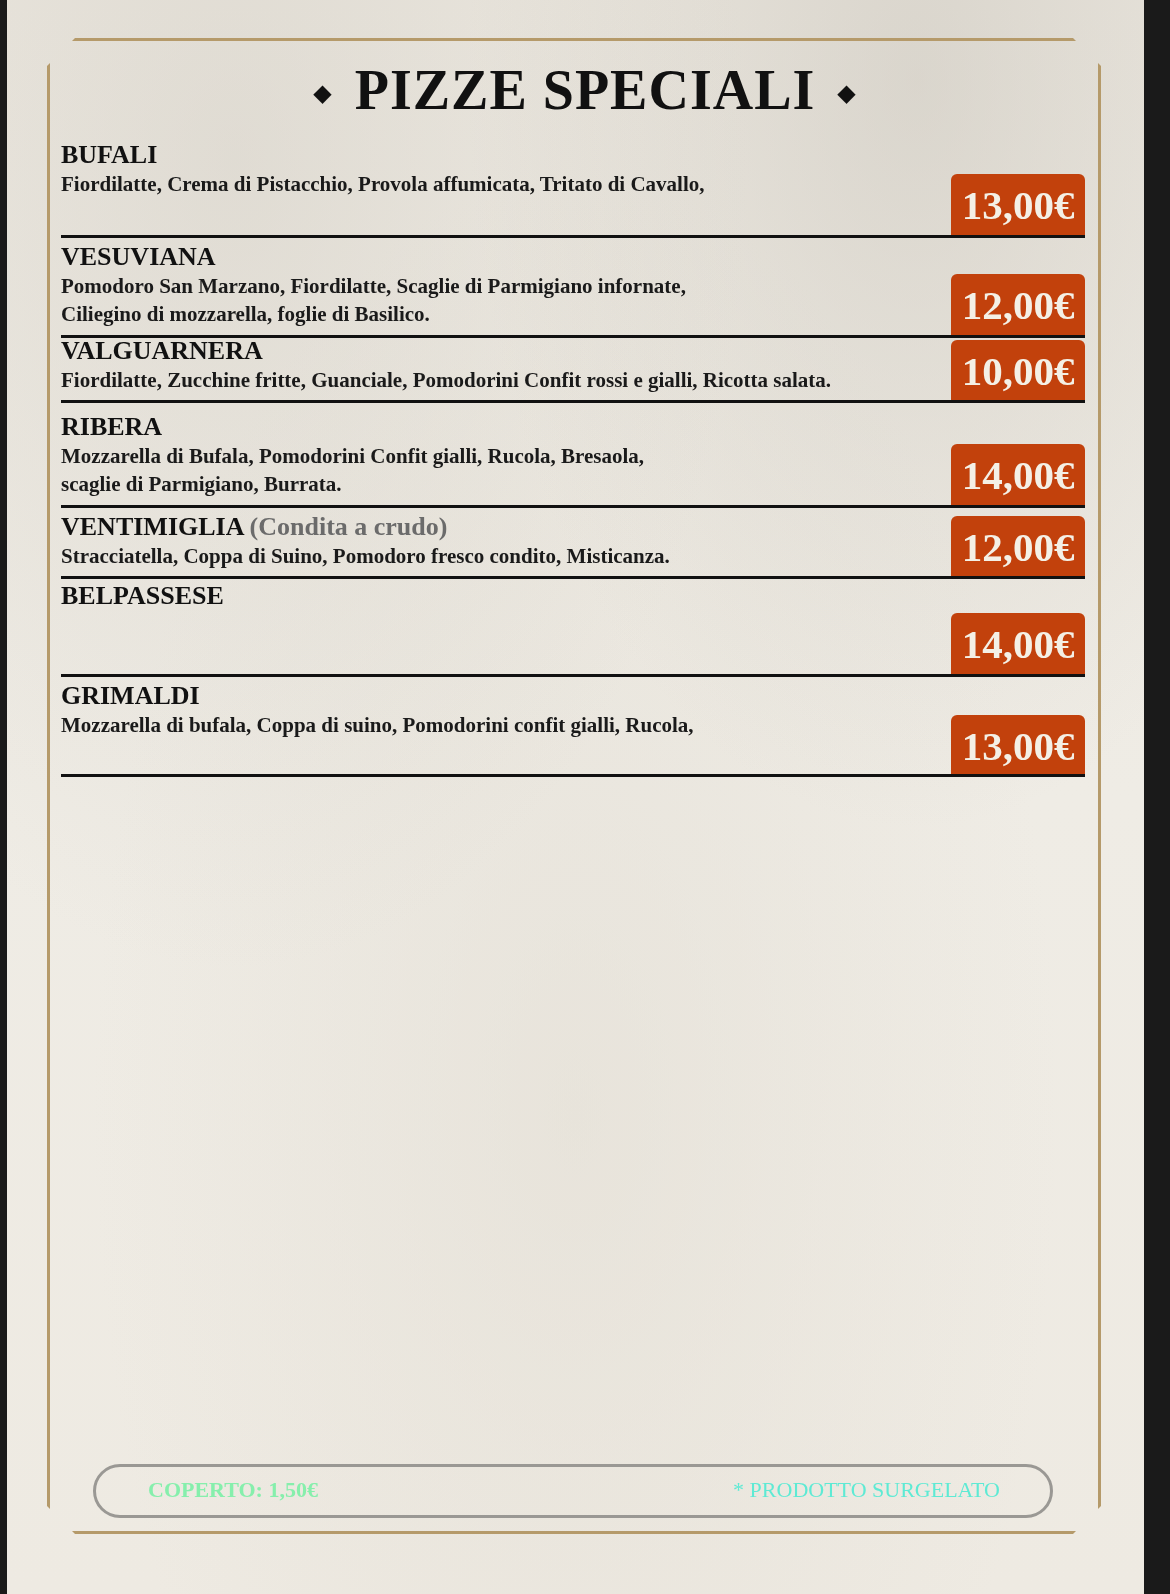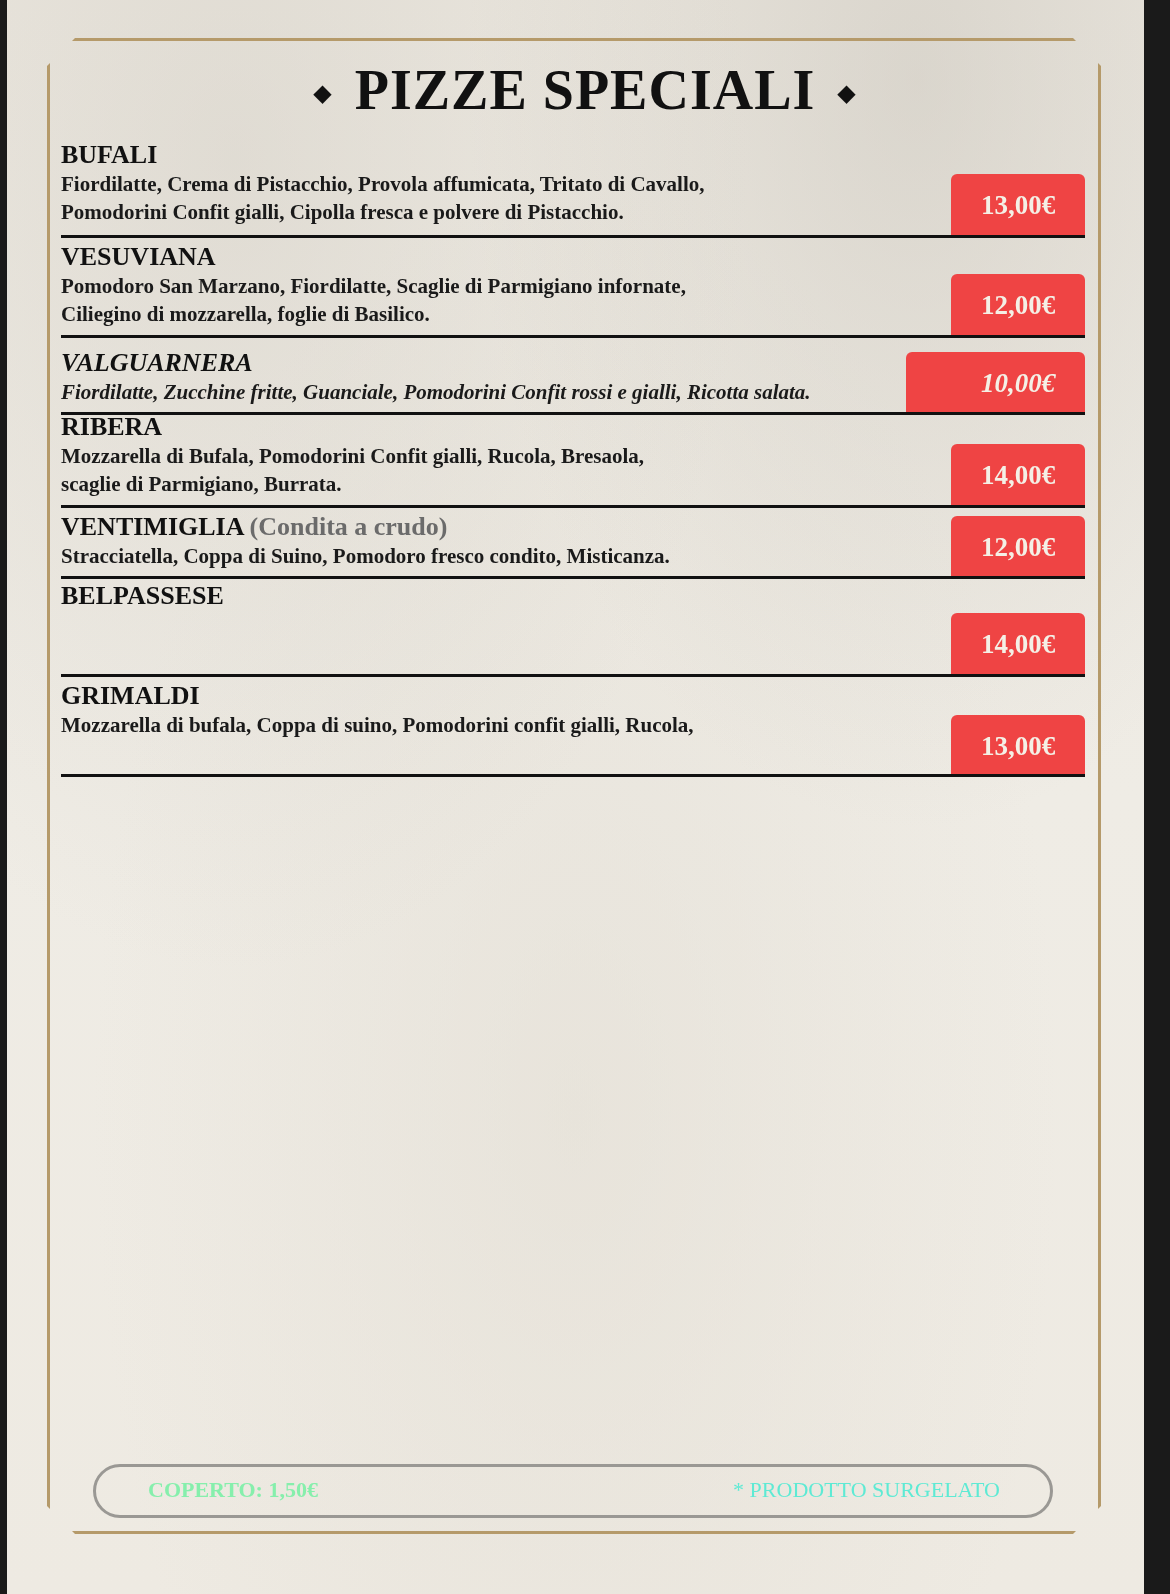--- a/index.html
+++ b/index.html
@@ -30,22 +30,22 @@
     }
     .title .dia { font-size: 24px; vertical-align: middle; margin: 0 22px; position: relative; top: -4px; }
 
     .item { position: absolute; left: 61px; width: 1024px; }
     .item .name { font-size: 26px; font-weight: bold; color: #111; line-height: 30px; }
     .item .name .note { color: #6b6b6b; font-weight: bold; }
     .item .desc { font-size: 21px; font-weight: bold; color: #1a1a1a; line-height: 28px; width: 880px; }
     .item .rule { position: absolute; left: 0; height: 3px; background: #111; width: 1024px; }
     .price {
       position: absolute; right: 0; width: 134px; height: 62px;
-      background: #ef4444; color: #f4f0e6; border-radius: 6px 6px 0 0;
-      font-size: 27px; font-weight: bold; text-align: center; line-height: 62px;
+      background: #c2410c; color: #f4f0e6; border-radius: 6px 6px 0 0;
+      font-size: 41px; font-weight: bold; text-align: center; line-height: 62px;
     }
 
     .footer {
       position: absolute; left: 93px; top: 1464px; width: 960px; height: 54px;
       border: 3px solid #9a9894; border-radius: 30px; box-sizing: border-box;
     }
     .footer .left { position: absolute; left: 52px; top: 10px; font-size: 22px; font-weight: bold; color: #86efac; }
     .footer .right { position: absolute; right: 50px; top: 10px; font-size: 22px; font-weight: normal; color: #5eead4; }
   </style>
 </head>
@@ -55,42 +55,41 @@
 <div class="frame"></div>
 
 <div class="title">
   <span class="dia">◆</span><span>PIZZE SPECIALI</span><span class="dia">◆</span>
 </div>
 
 <div class="item" style="top:140px; height:100px;">
   <div class="name">BUFALI</div>
   <div class="desc">
     <div>Fiordilatte, Crema di Pistacchio, Provola affumicata, Tritato di Cavallo,</div>
-    <div>Pomodorini Confit gialli, Cipolla fresca e polvere di Pistacchio.</div>
   </div>
   <div class="price" style="top:34px;">13,00€</div>
   <div class="rule" style="top:95px;"></div>
 </div>
 
 <div class="item" style="top:242px; height:100px;">
   <div class="name">VESUVIANA</div>
   <div class="desc">
     <div>Pomodoro San Marzano, Fiordilatte, Scaglie di Parmigiano infornate,</div>
     <div>Ciliegino di mozzarella, foglie di Basilico.</div>
   </div>
   <div class="price" style="top:32px;">12,00€</div>
   <div class="rule" style="top:93px;"></div>
 </div>
 
-<div class="item" style="top:348px; height:70px;font-style:italic;">
+<div class="item" style="top:336px; height:70px;">
   <div class="name">VALGUARNERA</div>
   <div class="desc" style="width:900px;">
     <div>Fiordilatte, Zucchine fritte, Guanciale, Pomodorini Confit rossi e gialli, Ricotta salata.</div>
   </div>
-  <div class="price" style="top:4px;padding-left:45px;">10,00€</div>
+  <div class="price" style="top:4px;">10,00€</div>
   <div class="rule" style="top:64px;"></div>
 </div>
 
 <div class="item" style="top:412px; height:100px;">
   <div class="name">RIBERA</div>
   <div class="desc">
     <div>Mozzarella di Bufala, Pomodorini Confit gialli, Rucola, Bresaola,</div>
     <div>scaglie di Parmigiano, Burrata.</div>
   </div>
   <div class="price" style="top:32px;">14,00€</div>

